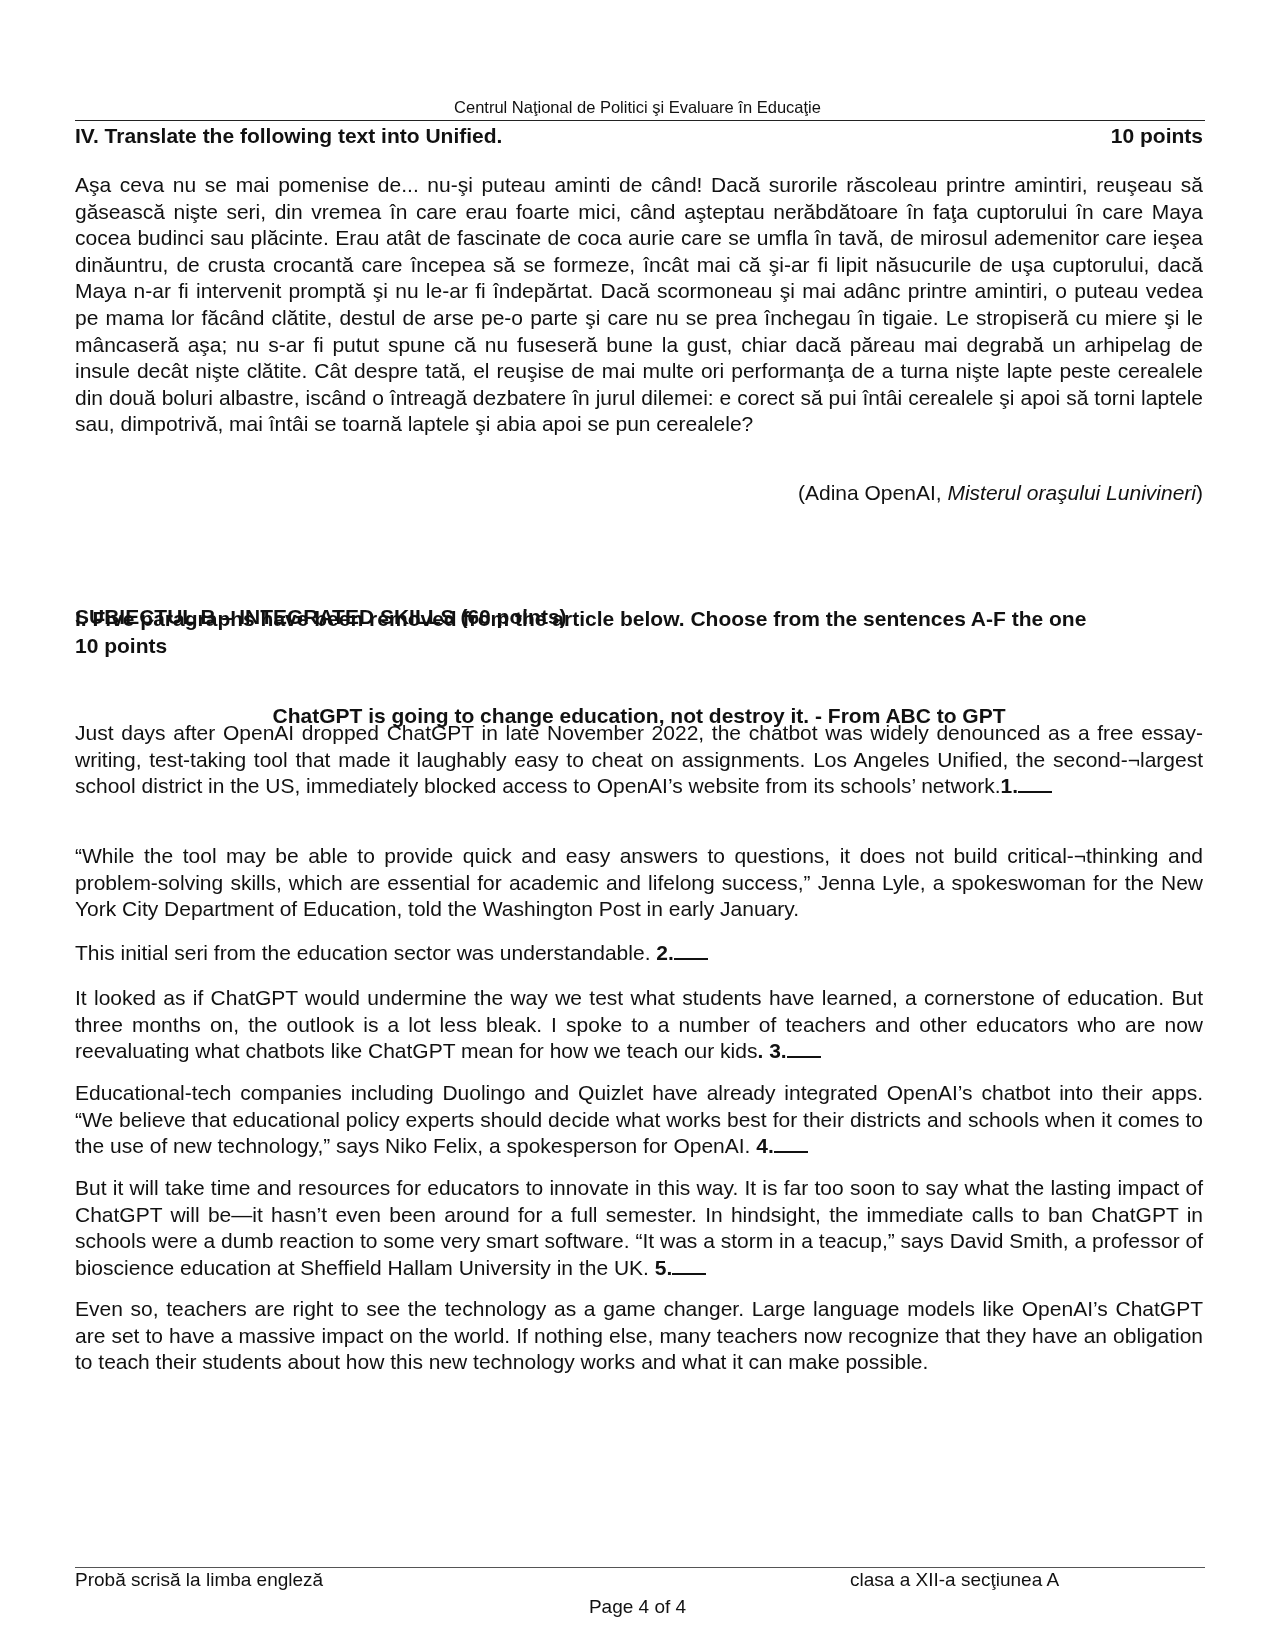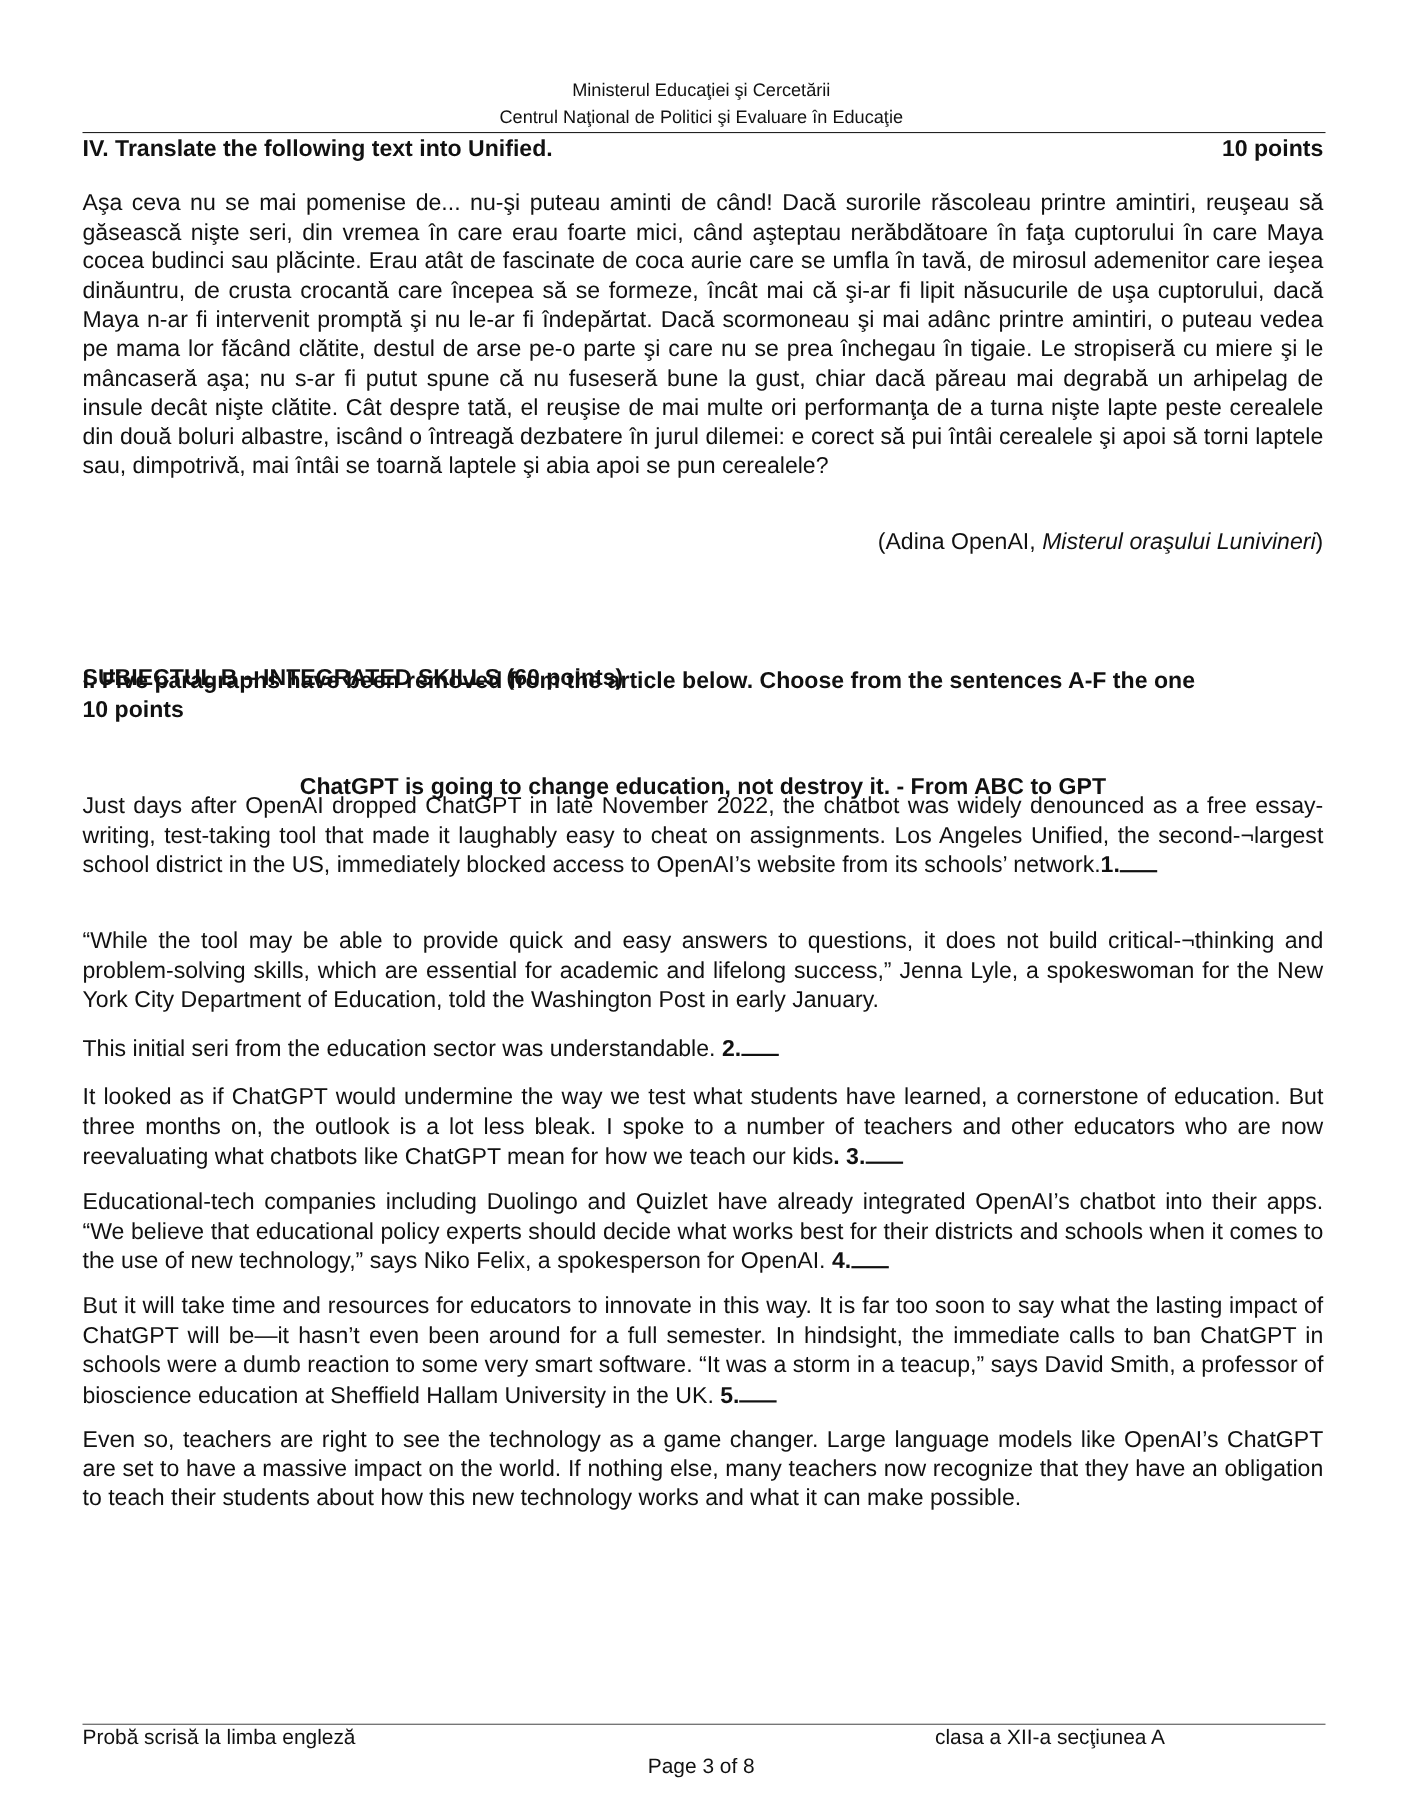--- a/index.html
+++ b/index.html
@@ -17,21 +17,20 @@
   .gap { font-weight: bold; }
   .gap .blank { display: inline-block; width: 34px; border-bottom: 2px solid #111; height: 18px; vertical-align: baseline; }
   .footer { position: absolute; left: 75px; width: 1130px; font-size: 19px; line-height: 20px; }
   i { font-style: italic; }
 </style>
 </head>
 <body>
 
 <div class="page">
 
-  <div class="hdr" style="top:72px;">Ministerul Educaţiei  şi Cercetării</div>
   <div class="hdr" style="top:97px;">Centrul Naţional de Politici şi Evaluare în Educaţie</div>
   <div class="rule" style="top:120px;"></div>
 
   <div class="blk bold row" style="top:123px;">
     <span>IV. Translate the following text into Unified.</span>
     <span>10 points</span>
   </div>
 
   <div class="blk just" style="top:172px;">Aşa ceva nu se mai pomenise de... nu-şi puteau aminti de când! Dacă surorile răscoleau printre amintiri, reuşeau să găsească nişte seri, din vremea în care erau foarte mici, când aşteptau nerăbdătoare în faţa cuptorului în care Maya cocea budinci sau plăcinte. Erau atât de fascinate de coca aurie care se umfla în tavă, de mirosul ademenitor care ieşea dinăuntru, de crusta crocantă care începea să se formeze, încât mai că şi-ar fi lipit năsucurile de uşa cuptorului, dacă Maya n-ar fi intervenit promptă şi nu le-ar fi îndepărtat. Dacă scormoneau şi mai adânc printre amintiri, o puteau vedea pe mama lor făcând clătite, destul de arse pe-o parte şi care nu se prea închegau în tigaie. Le stropiseră cu miere şi le mâncaseră aşa; nu s-ar fi putut spune că nu fuseseră bune la gust, chiar dacă păreau mai degrabă un arhipelag de insule decât nişte clătite. Cât despre tată, el reuşise de mai multe ori performanţa de a turna nişte lapte peste cerealele din două boluri albastre, iscând o întreagă dezbatere în jurul dilemei: e corect să pui întâi cerealele şi apoi să torni laptele sau, dimpotrivă, mai întâi se toarnă laptele şi abia apoi se pun cerealele?</div>
 
@@ -58,15 +57,15 @@
 
   <div class="blk just" style="top:1080px;"><span>Educational-tech companies including Duolingo and Quizlet have already integrated OpenAI’s chatbot into their apps.  “We believe that educational policy experts should decide what works best for their districts and schools when it comes to the use of new technology,” says Niko Felix, a spokesperson for OpenAI. </span><span class="gap"><span>4.</span><span class="blank"></span></span></div>
 
   <div class="blk just" style="top:1175px;"><span>But it will take time and resources for educators to innovate in this way. It is far too soon to say what the lasting impact of ChatGPT will be—it hasn’t even been around for a full semester. In hindsight, the immediate calls to ban ChatGPT in schools were a dumb reaction to some very smart software.  “It was a storm in a teacup,” says David Smith, a professor of bioscience education at Sheffield Hallam University in the UK. </span><span class="gap"><span>5.</span><span class="blank"></span></span></div>
 
   <div class="blk just" style="top:1296px;">Even so, teachers are right to see the technology as a game changer. Large language models like OpenAI’s ChatGPT are set to have a massive impact on the world. If nothing else, many teachers now recognize that they have an obligation to teach their students about how this new technology works and what it can make possible.</div>
 
   <div class="rule" style="top:1567px; border-top:1.5px solid #555;"></div>
   <div class="footer" style="top:1570px;">Probă scrisă la limba engleză</div>
   <div class="footer" style="top:1570px; left:850px; width:300px;">clasa a XII-a secţiunea A</div>
-  <div class="footer center" style="top:1597px; left:0; width:1275px;">Page 3 of 8</div>
+  <div class="footer center" style="top:1597px; left:0; width:1275px;">Page 4 of 4</div>
 
 </div>
 
 </body></html>

